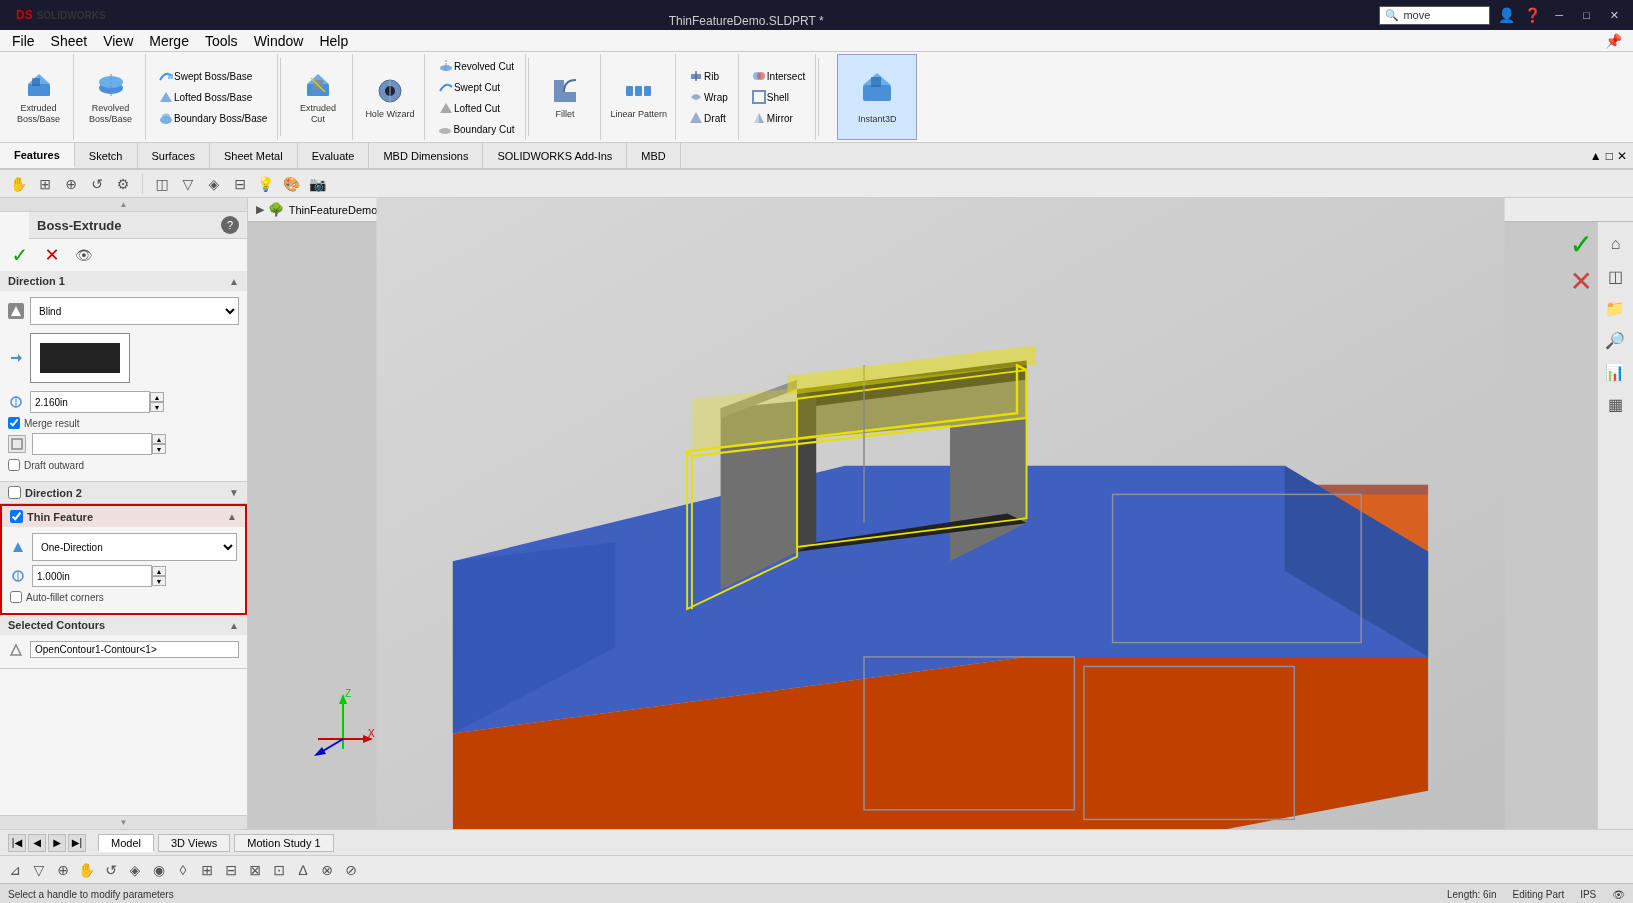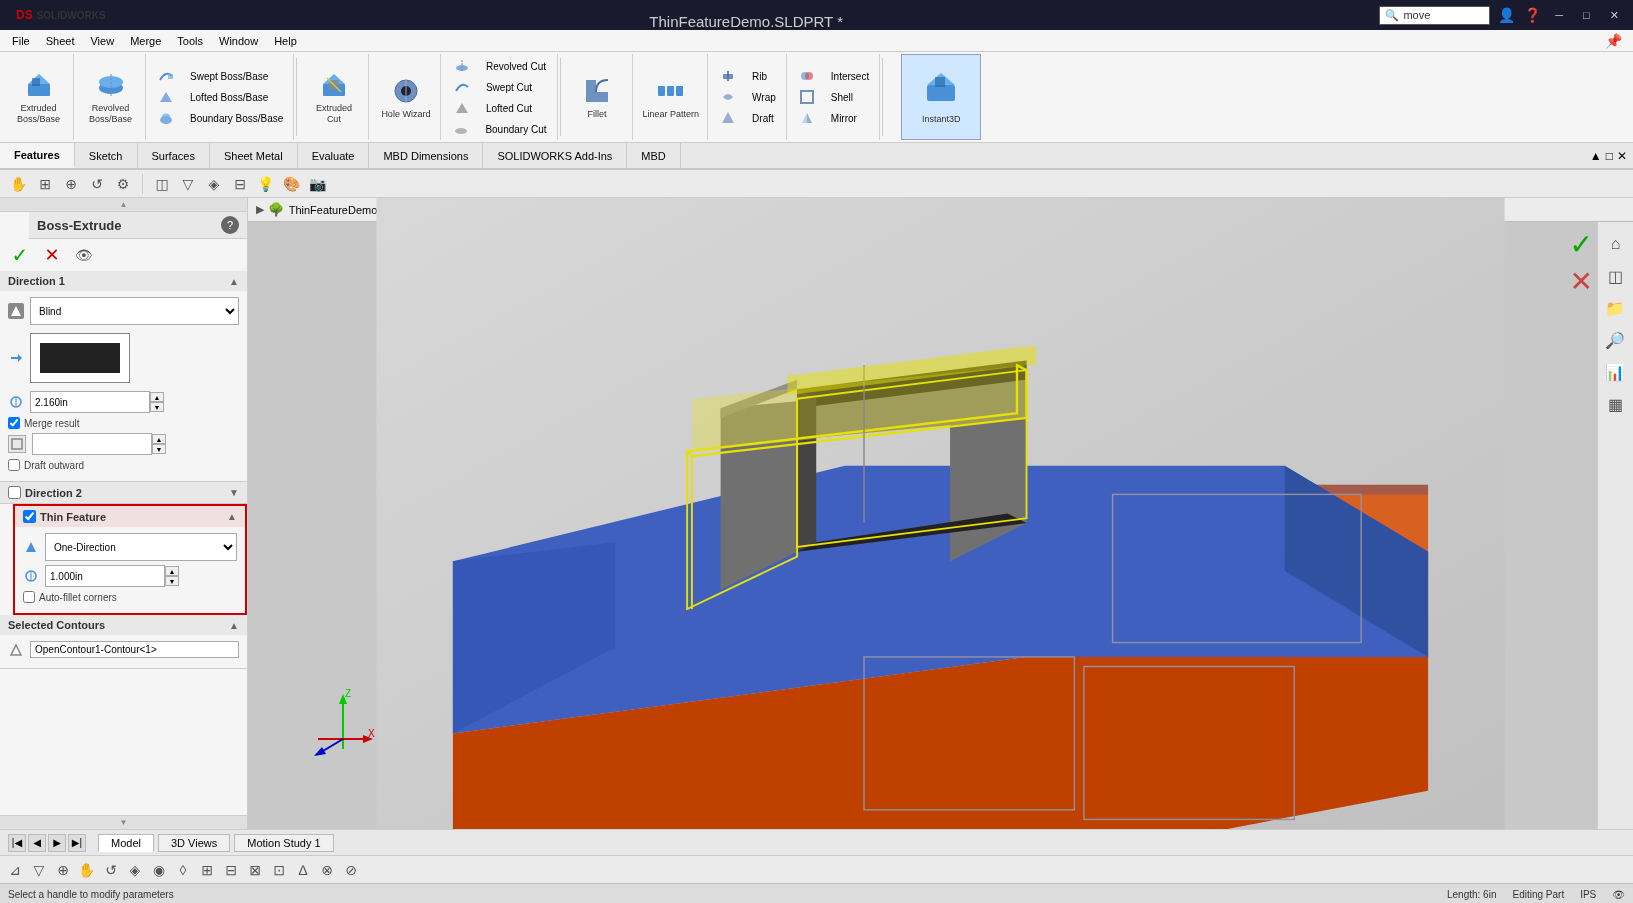--- a/index.html
+++ b/index.html
@@ -9,32 +9,32 @@
     .title-bar {
       height: 30px;
       background: #1a1a2e;
       display: flex;
       align-items: center;
       justify-content: space-between;
       padding: 0 8px;
       color: white;
     }
     .title-bar-left { display: flex; align-items: center; gap: 8px; }
-    .title-bar-title { font-size: 15px; color: #ccc; margin-top: 12px; }
+    .title-bar-title { font-size: 12px; color: #ccc; margin-top: 12px; }
 
     
     .menu-bar {
       height: 22px;
       background: #f5f5f5;
       display: flex;
       align-items: center;
       padding: 0 4px;
       border-bottom: 1px solid #ccc;
     }
-    .menu-item { padding: 2px 8px; font-size: 11px; cursor: pointer; }
+    .menu-item { padding: 2px 8px; font-size: 14px; cursor: pointer; }
 
     
     .ribbon {
       background: #f5f5f5;
       border-bottom: 2px solid #c8c8c8;
       display: flex;
       flex-direction: column;
     }
     .ribbon-main {
       height: 90px;
@@ -70,21 +70,21 @@
     }
     .ribbon-label { font-size: 9px; text-align: center; color: #333; line-height: 1.2; margin-top: 2px; }
     .ribbon-small-btns {
       display: flex;
       flex-direction: column;
       gap: 1px;
     }
     .ribbon-small-btn {
       display: flex;
       align-items: center;
-      gap: 16px;
+      gap: 0;
       padding: 1px 4px;
       cursor: pointer;
       font-size: 10px;
       white-space: nowrap;
       height: 20px;
     }
     .ribbon-small-icon { width: 16px; height: 16px; display: flex; align-items: center; justify-content: center; font-size: 12px; color: #555; }
     .ribbon-tabs {
       height: 26px;
       display: flex;
@@ -191,21 +191,21 @@
     .checkbox-label { font-size: 10px; color: #444; }
 
     .sketch-preview {
       width: 100px; height: 50px;
       background: white;
       border: 1px solid #888;
       margin: 4px 0;
       display: flex; align-items: center; justify-content: center;
     }
 
-    .section-red { border: 2px solid #cc0000; margin-left: 13px; }
+    .section-red { border: 2px solid #cc0000; }
 
     
     .breadcrumb-bar {
       position: absolute;
       top: 0; left: 0; right: 0;
       height: 24px;
       background: rgba(240,240,240,0.9);
       border-bottom: 1px solid #bbb;
       display: flex;
       align-items: center;

